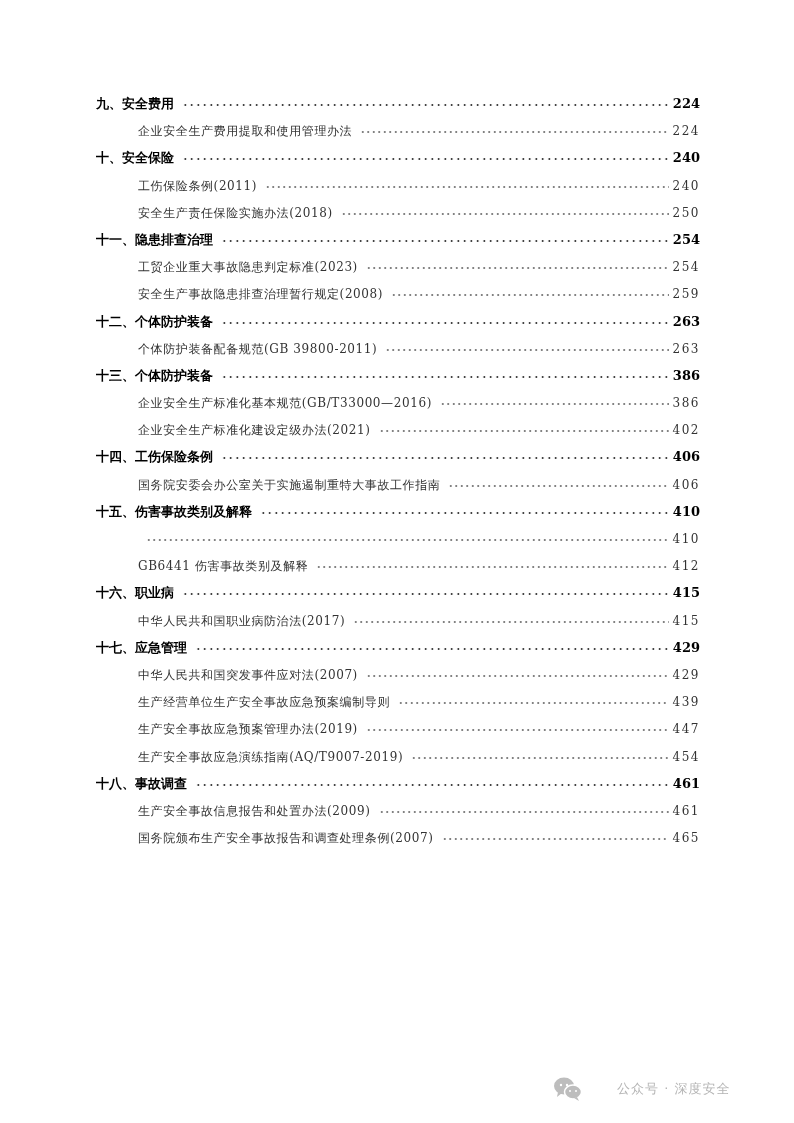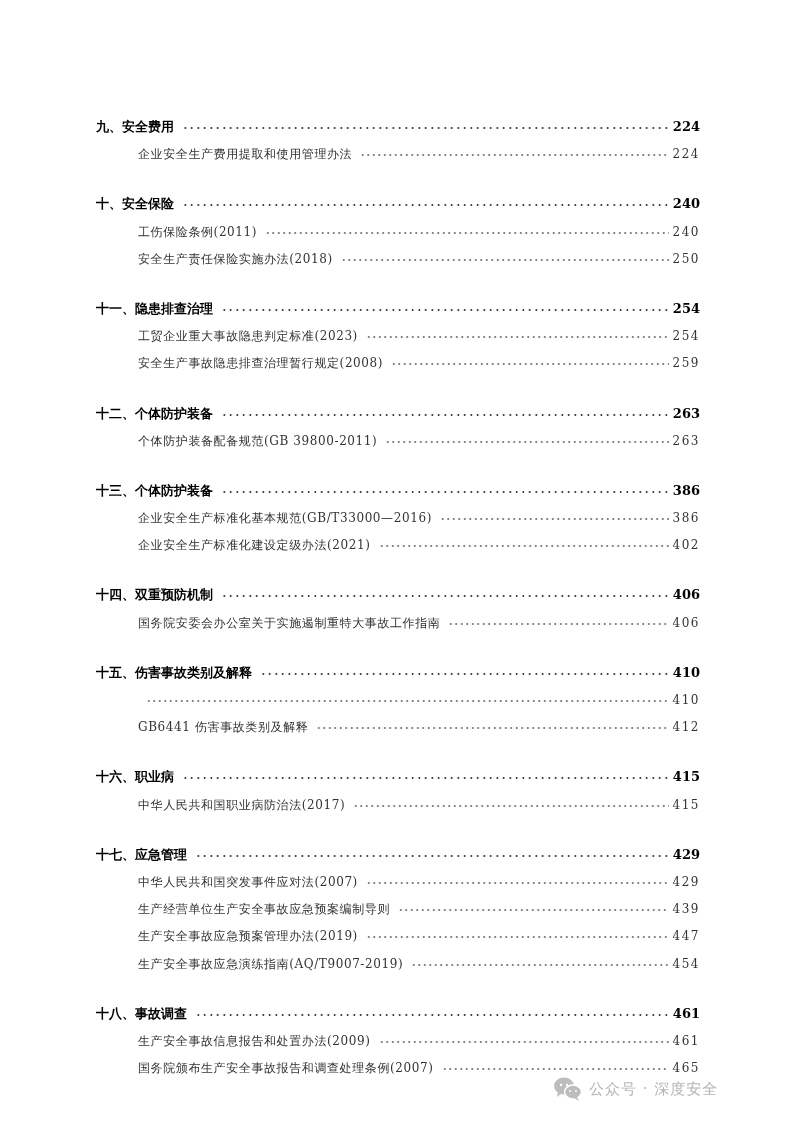--- a/index.html
+++ b/index.html
@@ -27,21 +27,20 @@
       height: 27.2px;
       line-height: 20px;
       white-space: nowrap;
       overflow: hidden;
     }
     .row.section {
       font-family: "DejaVu Sans", "Liberation Sans", sans-serif;
       font-weight: bold;
       font-size: 13px;
       color: #000;
-      margin-top: 23px;
     }
     .row.entry {
       padding-left: 42px;
       font-size: 12px;
       color: #333;
       letter-spacing: 0.6px;
     }
     .row .title {
       flex: 0 0 auto;
     }
@@ -88,22 +87,23 @@
       color: #333;
     }
     .watermark {
       position: absolute;
       left: 553px;
       top: 1076px;
       display: flex;
       align-items: center;
       color: #b4b4b4;
       font-family: "DejaVu Sans", "Liberation Sans", sans-serif;
-      font-size: 15px;
+      font-size: 13px;
       letter-spacing: 1px;
+      gap: 28px;
     }
     .watermark .wechat-icon {
       width: 30px;
       height: 26px;
       margin-right: 6px;
       position: relative;
     }
   </style>
 </head>
 <body>
@@ -174,21 +174,21 @@
     <span class="leader"></span>
     <span class="page">386</span>
   </div>
   <div class="row entry">
     <span class="title">企业安全生产标准化建设定级办法(2021)</span>
     <span class="leader"></span>
     <span class="page">402</span>
   </div>
 
   <div class="row section">
-    <span class="title">十四、双重预防机制</span>
+    <span class="title">十四、工伤保险条例</span>
     <span class="leader"></span>
     <span class="page">406</span>
   </div>
   <div class="row entry">
     <span class="title">国务院安委会办公室关于实施遏制重特大事故工作指南</span>
     <span class="leader"></span>
     <span class="page">406</span>
   </div>
 
   <div class="row section">

